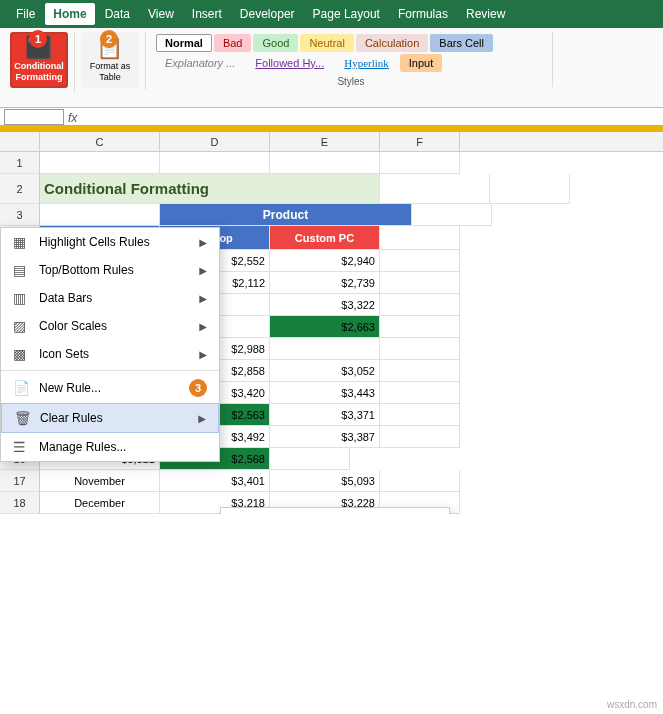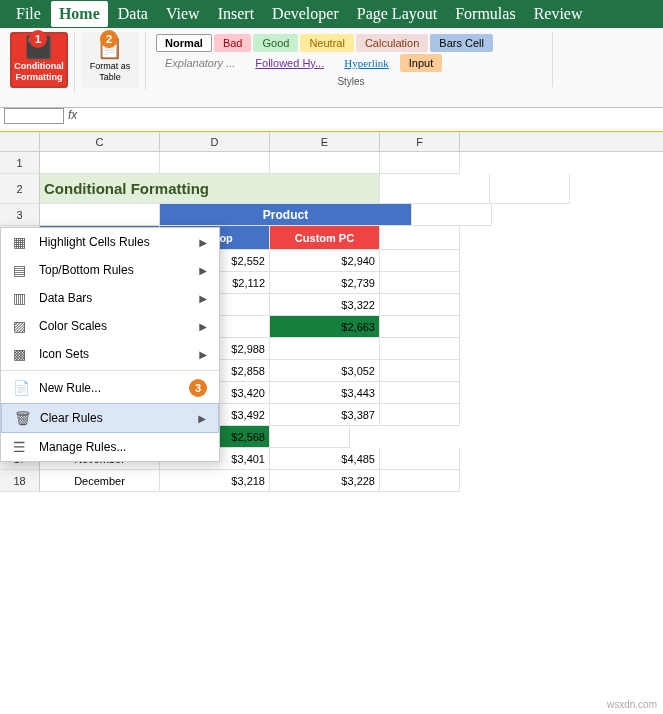--- a/index.html
+++ b/index.html
@@ -5,21 +5,21 @@
     * { margin: 0; padding: 0; box-sizing: border-box; }
     body { font-family: 'Segoe UI', Arial, sans-serif; font-size: 12px; background: #fff; width: 663px; height: 714px; overflow: hidden; }
 
     
     .menu-bar {
       display: flex; align-items: center;
       background: #217346; color: #fff;
       height: 28px; padding: 0 8px; gap: 2px;
     }
     .menu-item {
-      padding: 4px 8px; font-size: 16px; cursor: pointer; border-radius: 2px; font-family: Liberation Serif, serif;
+      padding: 4px 8px; font-size: 12px; cursor: pointer; border-radius: 2px;
     }
     .menu-item.active { background: #fff; color: #217346; font-weight: bold; }
 
     
     .ribbon {
       background: #f3f3f3; border-bottom: 1px solid #ccc;
       padding: 4px 8px 0 8px;
       display: flex; align-items: flex-start; gap: 4px;
     }
 
@@ -53,22 +53,22 @@
     .style-neutral { background: #ffeb9c; color: #9c6500; border-color: #ffeb9c; }
     .style-calculation { background: #f2dcdb; color: #833c0b; border-color: #f2dcdb; }
     .style-checkcel { background: #a9c4e4; border-color: #a9c4e4; }
     .style-explanatory { font-style: italic; color: #7f7f7f; }
     .style-followed { color: #7030a0; text-decoration: underline; }
     .style-hyperlink { color: #0070c0; text-decoration: underline; font-family: Liberation Serif, serif; }
     .style-input { background: #ffcc99; border-color: #ffcc99; }
 
     
     .formula-bar {
-      display: flex; align-items: flex-start; background: #fff;
-      border-bottom: 1px solid #eab308; height: 24px; padding: 0 4px; gap: 4px;
+      display: flex; align-items: flex-end; background: #fff;
+      border-bottom: 7px solid #eab308; height: 24px; padding: 0 4px; gap: 4px;
     }
     .name-box {
       width: 60px; border: 1px solid #999; font-size: 11px; padding: 1px 4px; text-align: center;
     }
 
     
     .col-headers {
       display: flex; background: #f3f3f3; border-bottom: 1px solid #ccc;
       height: 20px;
     }
@@ -299,41 +299,48 @@
   </div>
 
   <div class="sheet-row">
     <div class="row-num">13</div>
     <div class="cell cell-center" style="width:120px;">July</div>
     <div class="cell cell-right" style="width:110px;">$3,420</div>
     <div class="cell cell-right" style="width:110px;">$3,443</div>
     <div class="cell" style="width:80px;"></div>
   </div>
 
+  <div class="sheet-row">
+    <div class="row-num">14</div>
+    <div class="cell cell-right cell-pink" style="width:120px;">$2,565</div>
+    <div class="cell cell-right cell-pink" style="width:110px;">$2,563</div>
+    <div class="cell cell-right" style="width:110px;">$3,371</div>
+    <div class="cell" style="width:80px;"></div>
+  </div>
 
   <div class="sheet-row">
     <div class="row-num">15</div>
     <div class="cell cell-right cell-pink" style="width:120px;">$2,584</div>
     <div class="cell cell-right" style="width:110px;">$3,492</div>
     <div class="cell cell-right" style="width:110px;">$3,387</div>
     <div class="cell" style="width:80px;"></div>
   </div>
 
   <div class="sheet-row">
     <div class="row-num">16</div>
     <div class="cell cell-right" style="width:120px;">$3,321</div>
     <div class="cell cell-right cell-pink" style="width:110px;">$2,568</div>
     <div class="cell" style="width:80px;"></div>
   </div>
 
   <div class="sheet-row">
     <div class="row-num">17</div>
     <div class="cell cell-center" style="width:120px;">November</div>
     <div class="cell cell-right" style="width:110px;">$3,401</div>
-    <div class="cell cell-right" style="width:110px;">$4,485</div>
+    <div class="cell cell-right" style="width:110px;">$5,093</div>
     <div class="cell" style="width:80px;"></div>
   </div>
 
   <div class="sheet-row">
     <div class="row-num">18</div>
     <div class="cell cell-center" style="width:120px;">December</div>
     <div class="cell cell-right" style="width:110px;">$3,218</div>
     <div class="cell cell-right" style="width:110px;">$3,228</div>
     <div class="cell" style="width:80px;"></div>
   </div>

